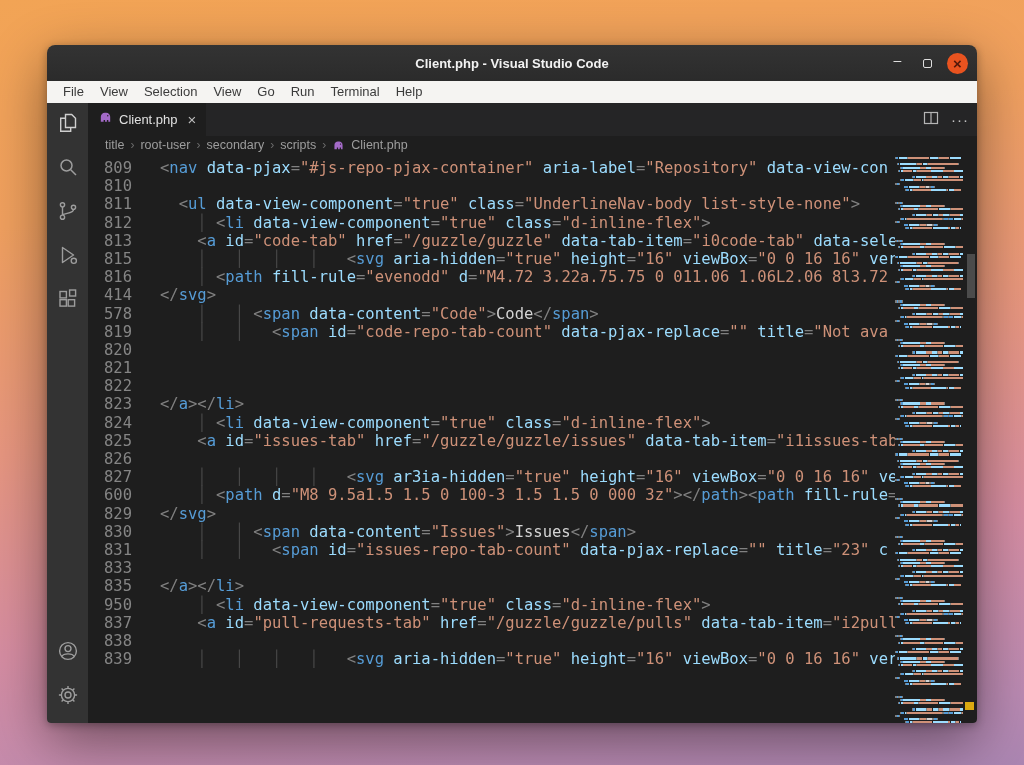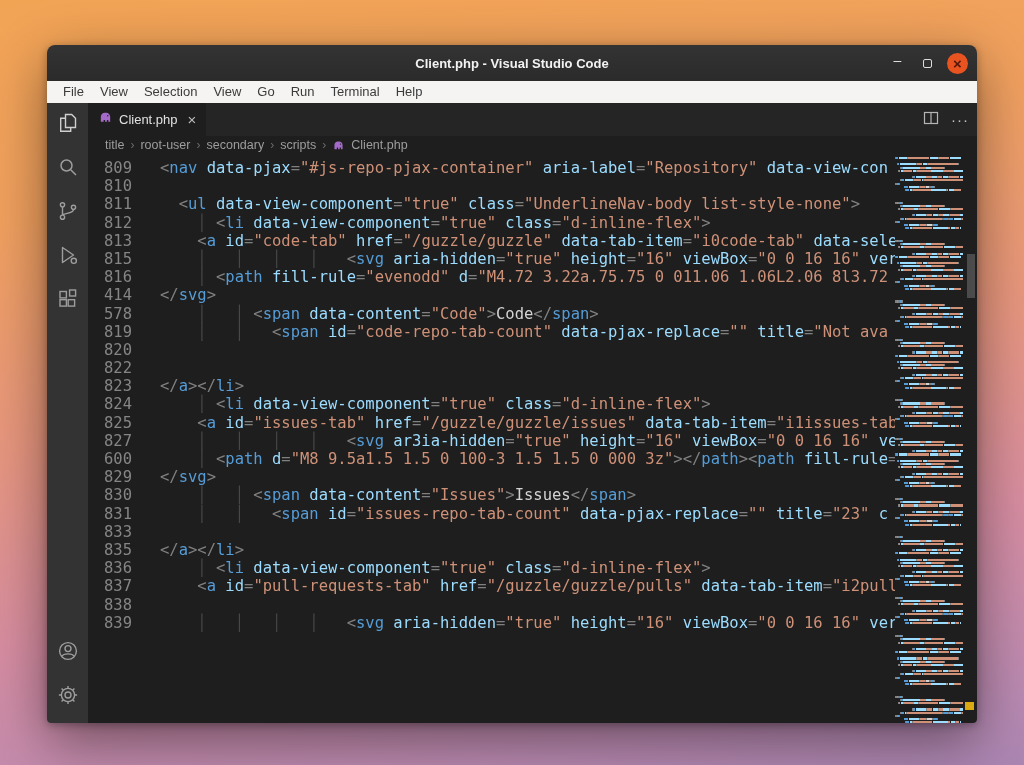--- a/index.html
+++ b/index.html
@@ -212,36 +212,44 @@
               </div>
               <div class="line">
                 <span class="ln">819</span>
                 <span class="code"><span class="tk-g">    │   │   </span><span class="tk-p">&lt;</span><span class="tk-t">span</span><span class="tk-x"> </span><span class="tk-a">id</span><span class="tk-p">=</span><span class="tk-s">"code-repo-tab-count"</span><span class="tk-x"> </span><span class="tk-a">data-pjax-replace</span><span class="tk-p">=</span><span class="tk-s">""</span><span class="tk-x"> </span><span class="tk-a">title</span><span class="tk-p">=</span><span class="tk-s">"Not ava</span></span>
               </div>
               <div class="line">
                 <span class="ln">820</span>
                 <span class="code"></span>
               </div>
               <div class="line">
+                <span class="ln">821</span>
+                <span class="code"></span>
+              </div>
+              <div class="line">
                 <span class="ln">822</span>
                 <span class="code"></span>
               </div>
               <div class="line">
                 <span class="ln">823</span>
                 <span class="code"><span class="tk-p">&lt;/</span><span class="tk-t">a</span><span class="tk-p">&gt;&lt;/</span><span class="tk-t">li</span><span class="tk-p">&gt;</span></span>
               </div>
               <div class="line">
                 <span class="ln">824</span>
                 <span class="code"><span class="tk-g">    │ </span><span class="tk-p">&lt;</span><span class="tk-t">li</span><span class="tk-x"> </span><span class="tk-a">data-view-component</span><span class="tk-p">=</span><span class="tk-s">"true"</span><span class="tk-x"> </span><span class="tk-a">class</span><span class="tk-p">=</span><span class="tk-s">"d-inline-flex"</span><span class="tk-p">&gt;</span></span>
               </div>
               <div class="line">
                 <span class="ln">825</span>
                 <span class="code"><span class="tk-x">    </span><span class="tk-p">&lt;</span><span class="tk-t">a</span><span class="tk-x"> </span><span class="tk-a">id</span><span class="tk-p">=</span><span class="tk-s">"issues-tab"</span><span class="tk-x"> </span><span class="tk-a">href</span><span class="tk-p">=</span><span class="tk-s">"/guzzle/guzzle/issues"</span><span class="tk-x"> </span><span class="tk-a">data-tab-item</span><span class="tk-p">=</span><span class="tk-s">"i1issues-tab"</span></span>
               </div>
               <div class="line">
+                <span class="ln">826</span>
+                <span class="code"></span>
+              </div>
+              <div class="line">
                 <span class="ln">827</span>
                 <span class="code"><span class="tk-g">    │   │   │   │   </span><span class="tk-p">&lt;</span><span class="tk-t">svg</span><span class="tk-x"> </span><span class="tk-a">ar3ia-hidden</span><span class="tk-p">=</span><span class="tk-s">"true"</span><span class="tk-x"> </span><span class="tk-a">height</span><span class="tk-p">=</span><span class="tk-s">"16"</span><span class="tk-x"> </span><span class="tk-a">viewBox</span><span class="tk-p">=</span><span class="tk-s">"0 0 16 16"</span><span class="tk-x"> </span><span class="tk-a">ver</span></span>
               </div>
               <div class="line">
                 <span class="ln">600</span>
                 <span class="code"><span class="tk-g">    │ </span><span class="tk-p">&lt;</span><span class="tk-t">path</span><span class="tk-x"> </span><span class="tk-a">d</span><span class="tk-p">=</span><span class="tk-s">"M8 9.5a1.5 1.5 0 100-3 1.5 1.5 0 000 3z"</span><span class="tk-p">&gt;&lt;/</span><span class="tk-t">path</span><span class="tk-p">&gt;&lt;</span><span class="tk-t">path</span><span class="tk-x"> </span><span class="tk-a">fill-rule</span><span class="tk-p">=</span></span>
               </div>
               <div class="line">
                 <span class="ln">829</span>
                 <span class="code"><span class="tk-p">&lt;/</span><span class="tk-t">svg</span><span class="tk-p">&gt;</span></span>
@@ -256,21 +264,21 @@
               </div>
               <div class="line">
                 <span class="ln">833</span>
                 <span class="code"></span>
               </div>
               <div class="line">
                 <span class="ln">835</span>
                 <span class="code"><span class="tk-p">&lt;/</span><span class="tk-t">a</span><span class="tk-p">&gt;&lt;/</span><span class="tk-t">li</span><span class="tk-p">&gt;</span></span>
               </div>
               <div class="line">
-                <span class="ln">836</span>
+                <span class="ln">950</span>
                 <span class="code"><span class="tk-g">    │ </span><span class="tk-p">&lt;</span><span class="tk-t">li</span><span class="tk-x"> </span><span class="tk-a">data-view-component</span><span class="tk-p">=</span><span class="tk-s">"true"</span><span class="tk-x"> </span><span class="tk-a">class</span><span class="tk-p">=</span><span class="tk-s">"d-inline-flex"</span><span class="tk-p">&gt;</span></span>
               </div>
               <div class="line">
                 <span class="ln">837</span>
                 <span class="code"><span class="tk-x">    </span><span class="tk-p">&lt;</span><span class="tk-t">a</span><span class="tk-x"> </span><span class="tk-a">id</span><span class="tk-p">=</span><span class="tk-s">"pull-requests-tab"</span><span class="tk-x"> </span><span class="tk-a">href</span><span class="tk-p">=</span><span class="tk-s">"/guzzle/guzzle/pulls"</span><span class="tk-x"> </span><span class="tk-a">data-tab-item</span><span class="tk-p">=</span><span class="tk-s">"i2pull-</span></span>
               </div>
               <div class="line">
                 <span class="ln">838</span>
                 <span class="code"></span>
               </div>

